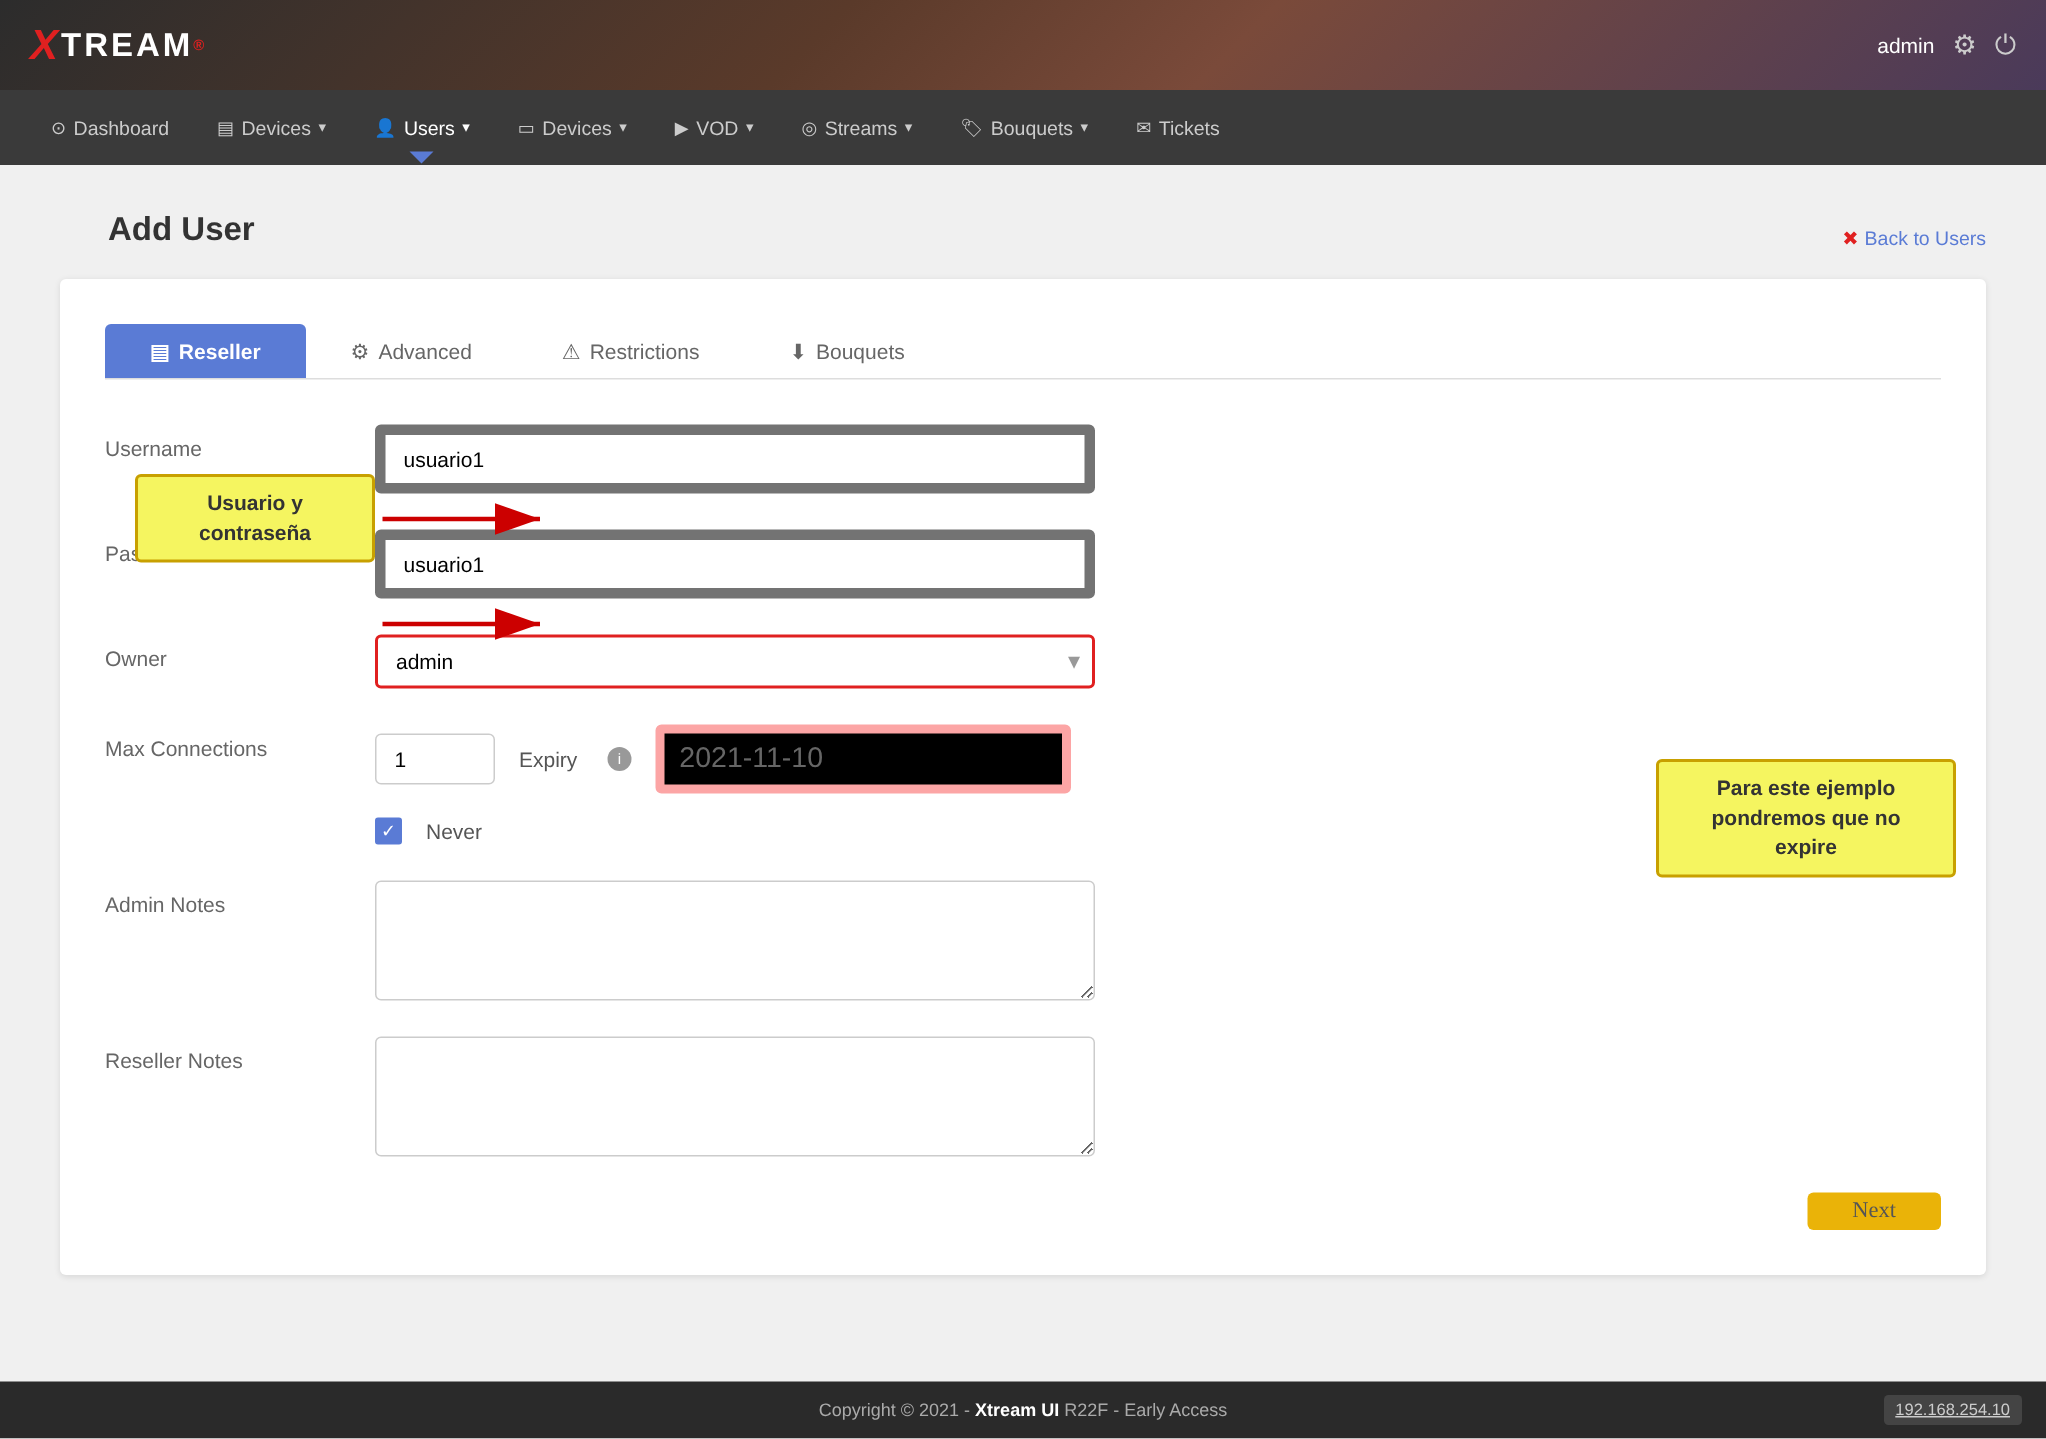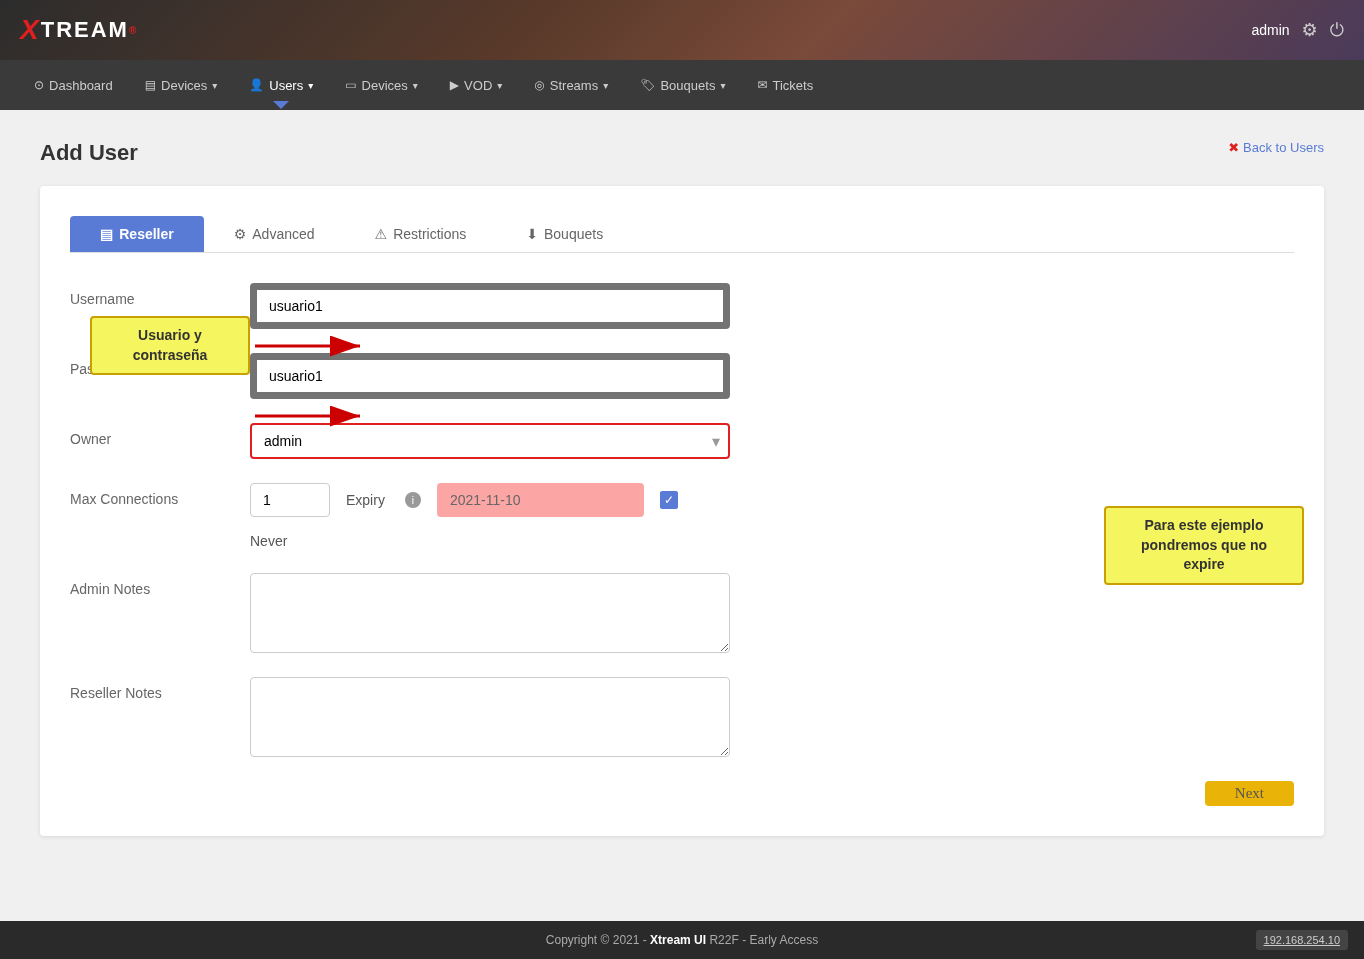--- a/index.html
+++ b/index.html
@@ -75,22 +75,23 @@
 
     
     .main {
       flex: 1;
       padding: 30px 40px;
       background: #f0f0f0;
     }
     .page-header {
       display: flex;
       justify-content: space-between;
-      align-items: flex-start;
+      align-items: flex-end;
       margin-bottom: 20px;
+      margin-left: 32px;
     }
     .page-title {
       font-size: 22px;
       font-weight: bold;
       color: #333;
     }
     .back-link {
       color: #5a7bd5;
       font-size: 13px;
       cursor: pointer;
@@ -213,25 +214,25 @@
       border-radius: 50%;
       display: inline-flex;
       align-items: center;
       justify-content: center;
       color: white;
       font-size: 10px;
       cursor: pointer;
     }
     .expiry-input {
       padding: 6px 10px;
-      font-size: 14px;
-      border: 3px solid #fca5a5;
+      font-size: 19px;
+      border: 6px solid #fca5a5;
       border-radius: 4px;
       outline: none;
-      background: #fca5a5;
+      background: #000000;
       color: #666;
     }
     .never-label {
       display: flex;
       align-items: center;
       gap: 6px;
       font-size: 14px;
       color: #555;
     }
     .never-checkbox-box {

